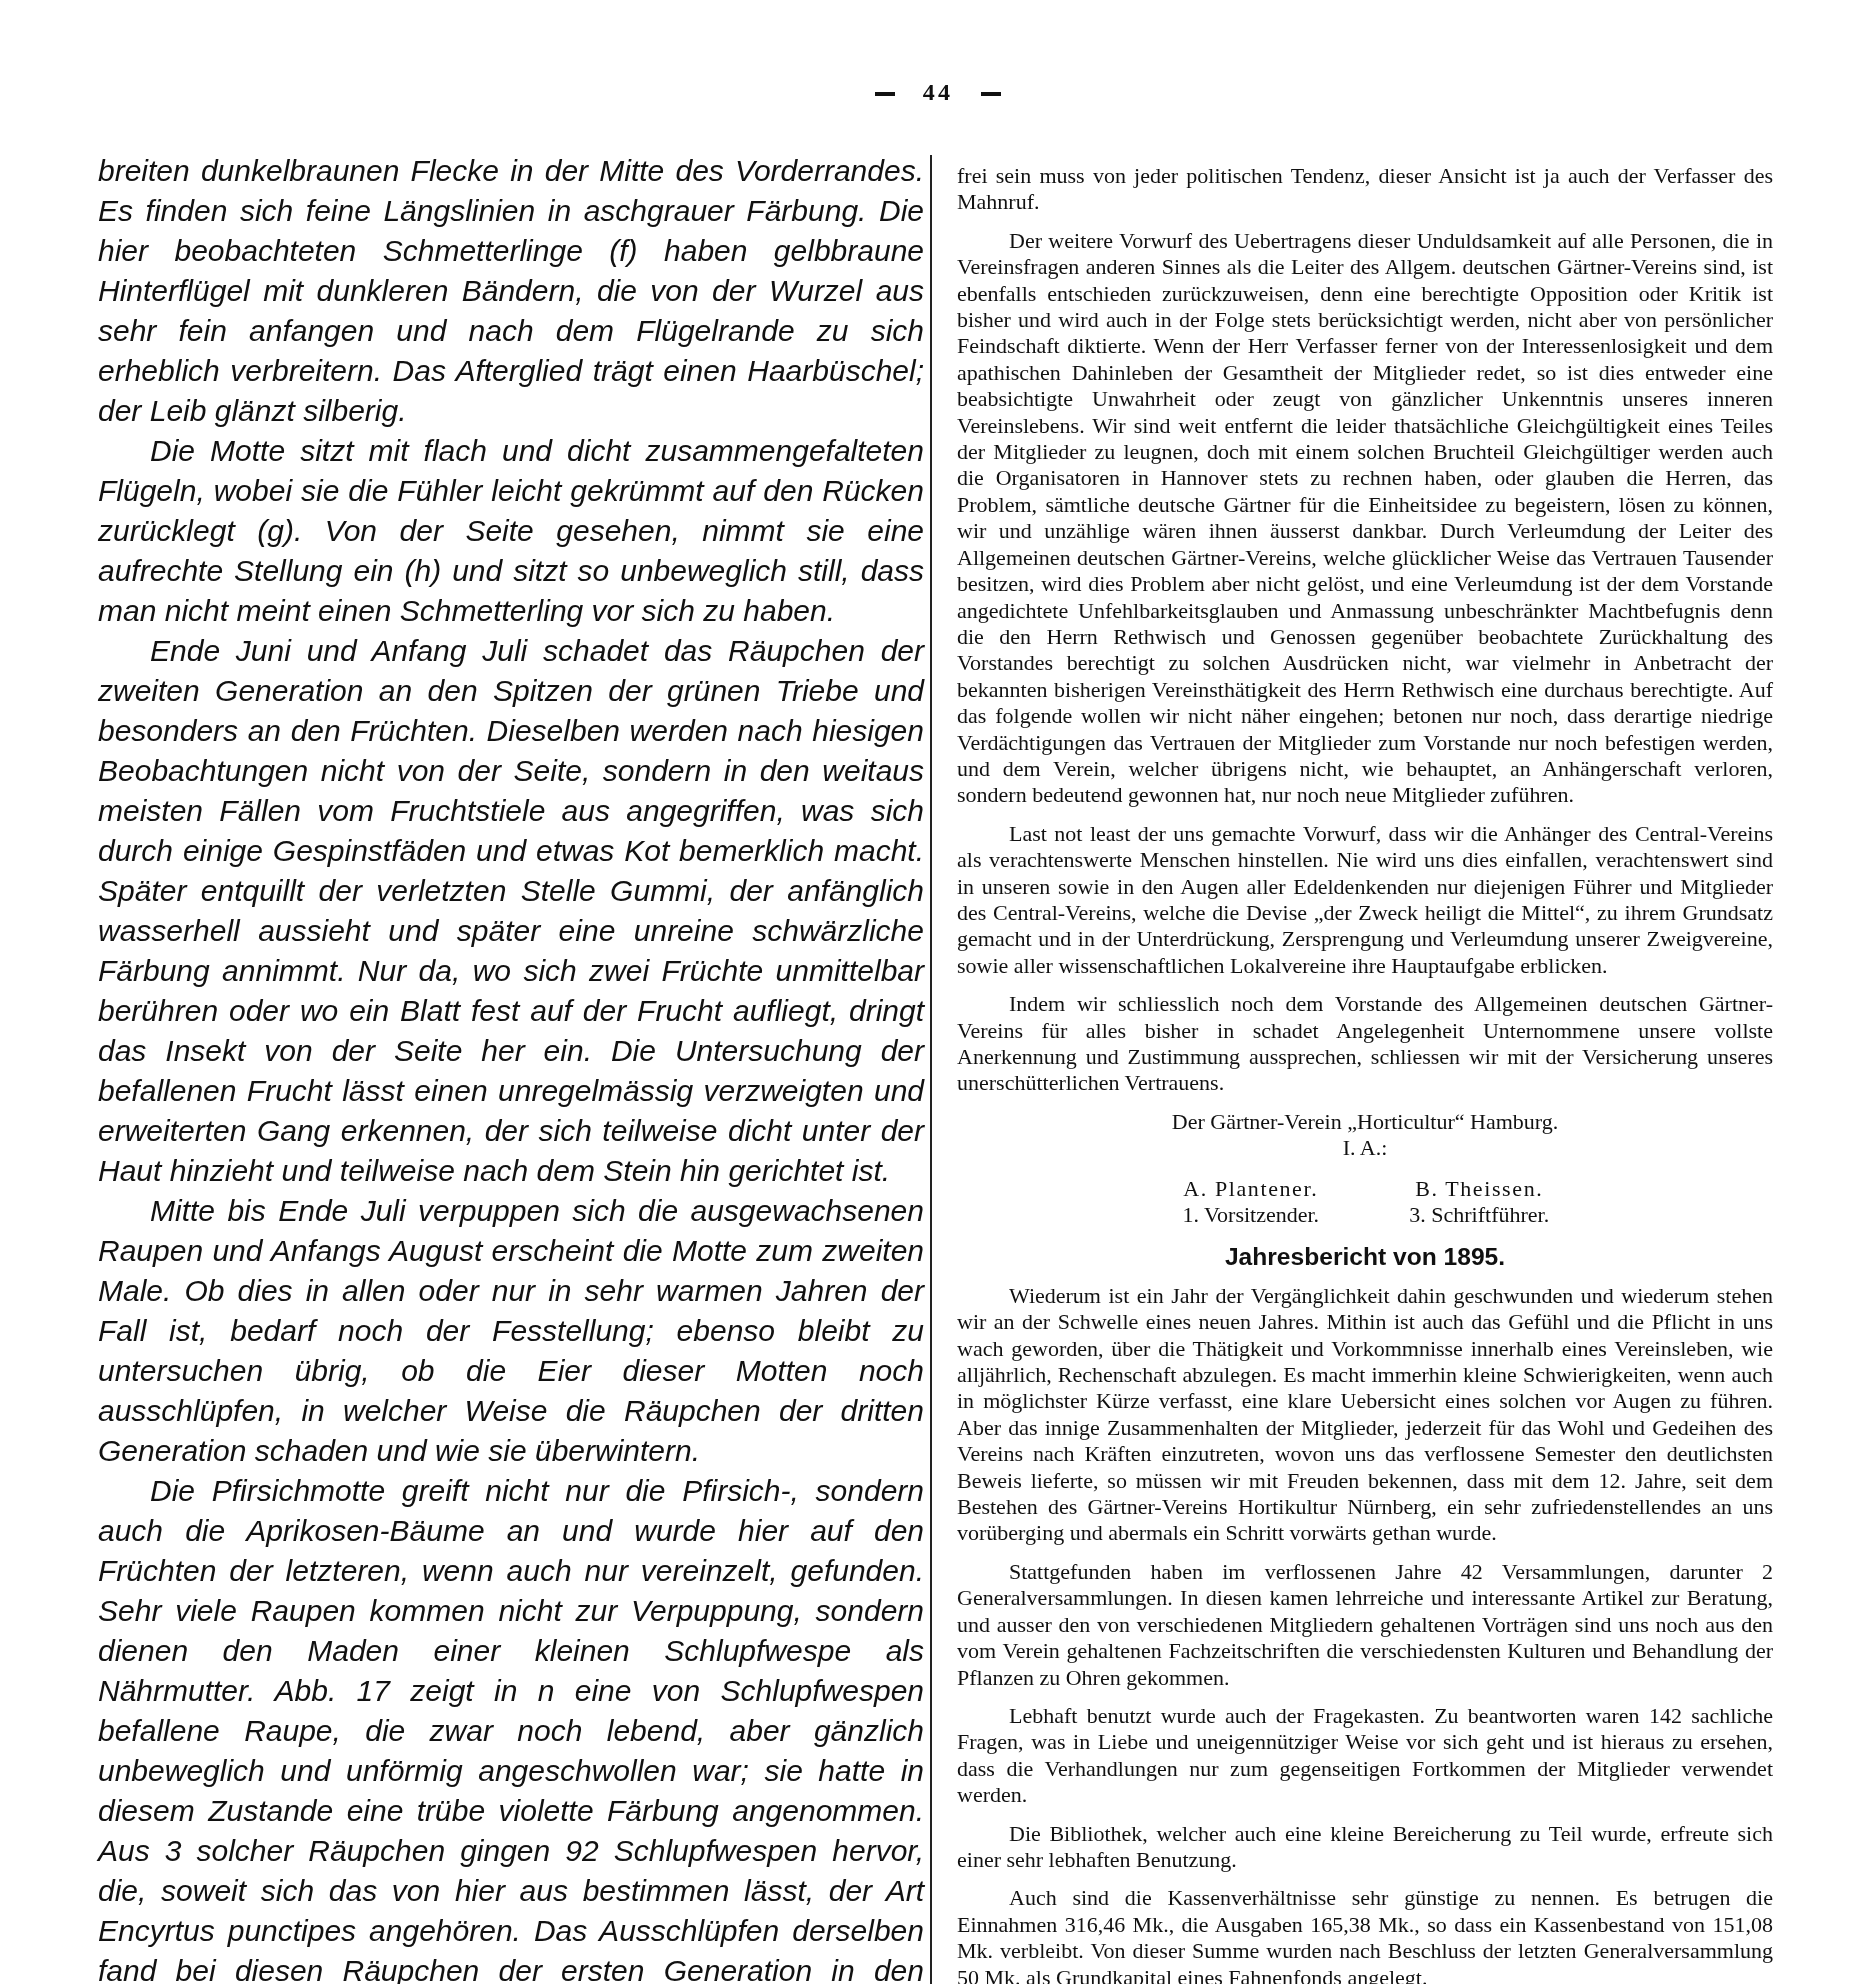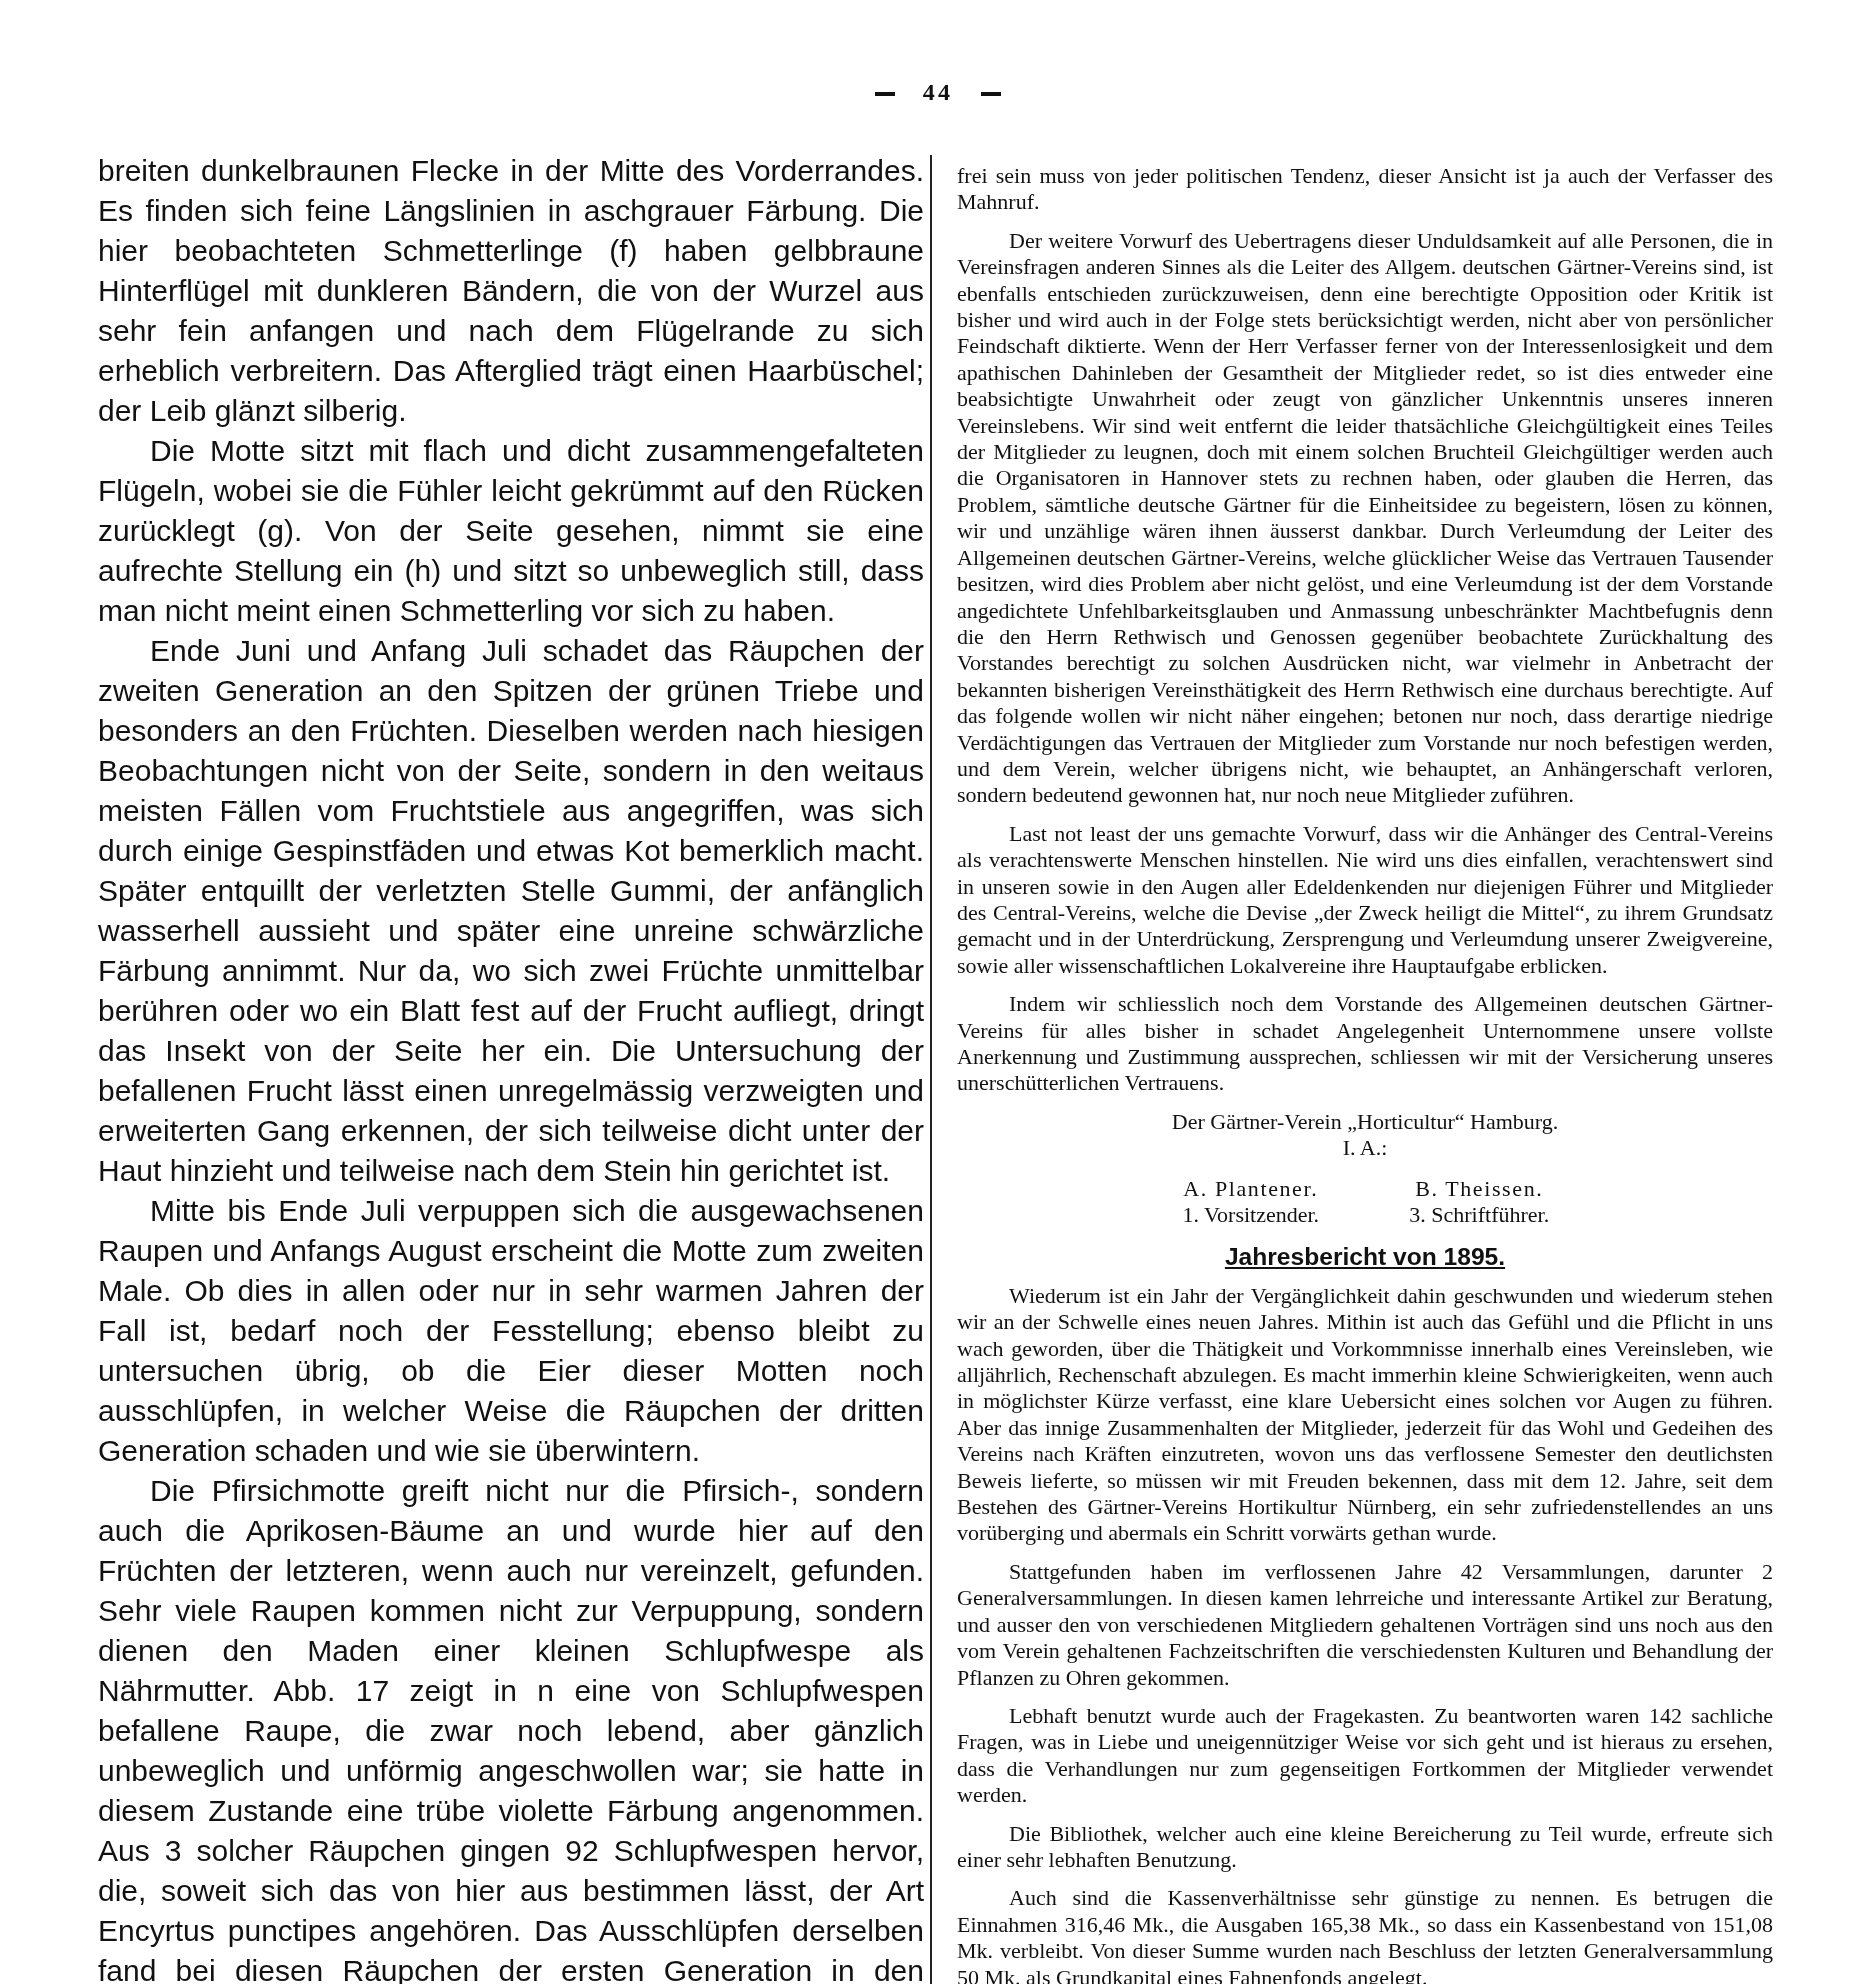--- a/index.html
+++ b/index.html
@@ -7,32 +7,32 @@
          font-family: "Liberation Serif", "DejaVu Serif", serif; color: #111; }
   .page-number { position: absolute; top: 79px; left: 0; width: 1876px; text-align: center;
          font-size: 24px; font-weight: bold; letter-spacing: 3.2px; }
   .page-number .dash { display: inline-block; width: 20px; height: 4px; background: #111;
          vertical-align: middle; margin: 0 28px; }
   .col { position: absolute; top: 151px; }
   .col-left { left: 98px; width: 826px; }
   .col-right { left: 945px; width: 840px; }
   .divider { position: absolute; left: 930px; top: 155px; width: 2px; height: 2287px; background: #222; }
   .col-left p.big { font-size: 30px; line-height: 40px; margin: 0; text-align: justify;
-         font-family: "Liberation Sans Narrow", "Liberation Sans", sans-serif; transform-origin: left top; }
+         font-family: "Liberation Sans Narrow", "Liberation Sans", sans-serif; transform-origin: left top; font-style: italic; }
   .col-left p.big.ind { text-indent: 52px; }
   p.small { font-size: 22px; line-height: 26.4px; margin: 12px; text-align: justify;
          font-family: "Liberation Serif", serif; }
   p.small.ind { text-indent: 52px; }
   .sig { text-align: center; font-size: 22px; line-height: 26px; }
   .sig-grid { display: grid; grid-template-columns: 1fr 1fr; width: 457px; margin: 15px auto;
          font-size: 22px; line-height: 26px; }
   .sig-grid div { text-align: center; }
   .sig-grid .name { letter-spacing: 1.6px; }
   .right-title { font-size: 24.6px; font-weight: bold; text-align: center; margin: 3.2px 0 1.6px 0;
-         font-family: "Liberation Sans", sans-serif; text-decoration: underline; }
+         font-family: "Liberation Sans", sans-serif; }
 </style>
 </head>
 <body>
 
 <div class="page-number">
   <span class="dash"></span><span>44</span><span class="dash"></span>
 </div>
 
 <div class="divider"></div>
 

